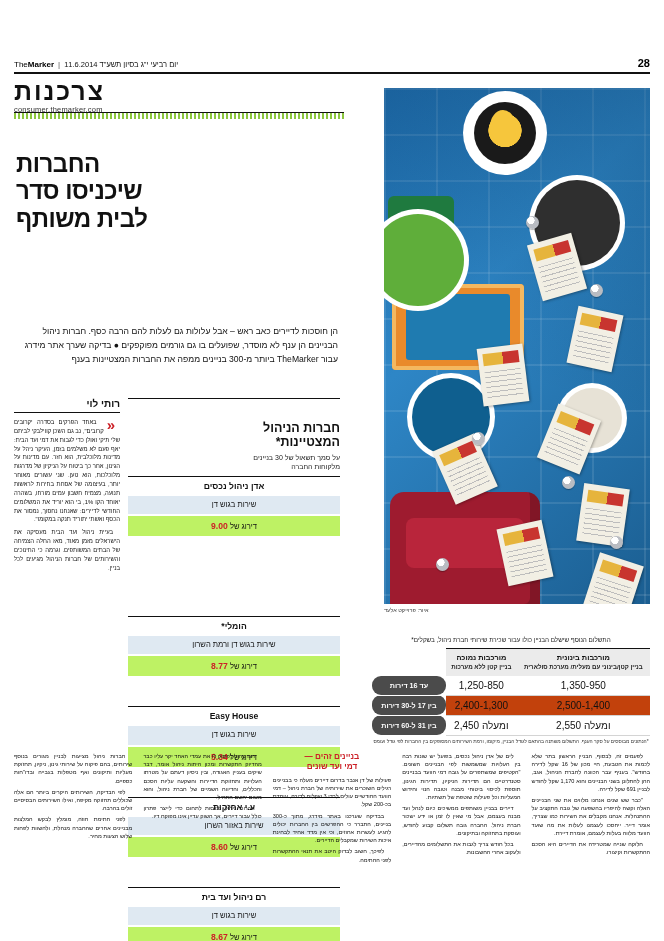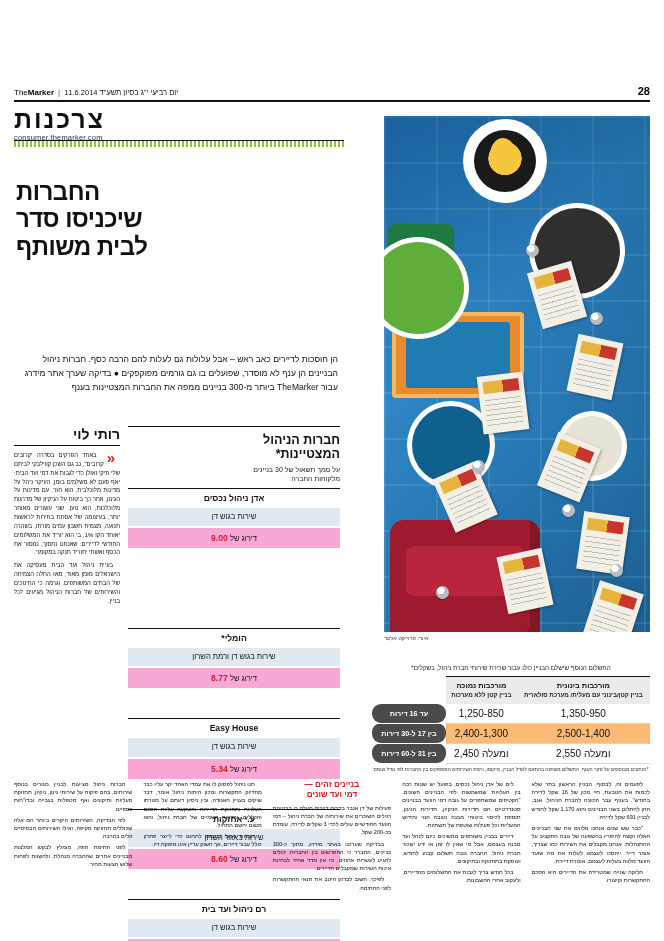--- a/index.html
+++ b/index.html
@@ -3,21 +3,21 @@
 <meta charset="utf-8">
 <title>TheMarker — צרכנות</title>
 <style>
   * { box-sizing: border-box; margin: 0; padding: 0; }
   html, body {
     width: 664px; height: 941px;
     background: #ffffff;
     font-family: "Liberation Sans", "DejaVu Sans", sans-serif;
     overflow: hidden;
   }
-  .page { position: relative; width: 664px; height: 701px; background: #fff; margin-top: 28px; }
+  .page { position: relative; width: 664px; height: 701px; background: #fff; }
 
   
   .masthead {
     position: absolute; top: 57px; right: 14px; left: 14px;
     display: flex; flex-direction: row-reverse;
     align-items: baseline; justify-content: space-between;
     height: 14px;
   }
   .masthead-left { display: flex; flex-direction: row-reverse; align-items: baseline; gap: 4px; }
   .brand { font-size: 8px; color: #000; letter-spacing: 0; }
@@ -152,21 +152,21 @@
   .illo-credit {
     position: absolute; top: 607px; right: 14px; width: 266px;
     text-align: left; font-size: 5.6px; color: #444; direction: rtl;
   }
 
   
   .ratings {
     position: absolute; top: 398px; left: 128px; width: 212px;
     direction: rtl;
   }
-  .ratings-head { border-top: 1.6px solid #111; padding-top: 6px; }
+  .ratings-head { border-top: 1.6px solid #111; padding-top: 22px; }
   .ratings-title {
     font-size: 12.5px; font-weight: bold; color: #111;
     line-height: 1.15; text-align: right; width: 100px; margin-right: 0;
   }
   .ratings-sub {
     font-size: 7px; color: #222; line-height: 1.35; margin-top: 3px;
     text-align: right; width: 104px;
   }
   .ratings-grid {
     display: grid; grid-template-columns: 1fr; column-gap: 10px; row-gap: 10px;
@@ -178,36 +178,36 @@
   .rcard-name {
     border-top: 1.4px solid #111; padding: 4px 0 5px;
     font-size: 8.6px; font-weight: bold; text-align: center; color: #111;
   }
   .rcard-name.lat { direction: ltr; }
   .rcard-row1 {
     background: #dfe9f2; font-size: 7.6px; color: #111;
     text-align: center; padding: 5px 2px; line-height: 1.1;
   }
   .rcard-row2 {
-    background: #f9a8d4; font-size: 7.6px; color: #111;
+    background: #bef264; font-size: 7.6px; color: #111;
     text-align: center; padding: 5px 2px; margin-top: 2px;
   }
   .rcard-row2 .score { color: #cc2027; font-weight: bold; font-size: 8.6px; }
   .ratings-note {
     margin-top: 6px; font-size: 5.2px; color: #333; text-align: center;
     line-height: 1.3;
   }
 
   
   .opinion {
     position: absolute; top: 398px; left: 14px; width: 106px; direction: rtl;
   }
   .opinion-byline {
     border-bottom: 1px solid #111; padding-bottom: 3px;
-    font-size: 14px; font-weight: bold; text-align: right; color: #111;
+    font-size: 10px; font-weight: bold; text-align: right; color: #111;
   }
   .opinion-body {
     margin-top: 5px; font-size: 5.9px; line-height: 1.5; color: #111;
     text-align: justify;
   }
   .quote-mark {
     float: right; color: #cc2027; font-size: 15px; font-weight: bold;
     line-height: .8; margin: 1px 0 0 3px; letter-spacing: -2px;
   }
   .opinion-body p { margin-bottom: 4px; text-indent: 7px; }
@@ -234,21 +234,21 @@
     background: #4b4b4b; color: #fff; font-size: 7.2px; font-weight: bold;
     text-align: center; padding: 4px 4px !important; width: 74px;
     border-bottom: 1.2px solid #fff;
     border-radius: 9px;
   }
   .bt-cell {
     font-size: 10px; color: #111; text-align: center;
     padding: 4px 2px !important; border-bottom: 1px solid #d4d4d4;
     direction: ltr;
   }
-  .bt-cell.alt { background: #fdba74; }
+  .bt-cell.alt { background: #c2410c; }
   .btable-note {
     font-size: 4.9px; color: #333; text-align: center; margin-top: 3px; line-height: 1.3;
   }
 
   
   .article {
     position: absolute; top: 752px; right: 14px; left: 14px; height: 176px;
     direction: rtl; display: flex; gap: 11px; flex-direction: row;
   }
   .col { flex: 1; font-size: 5.55px; line-height: 1.48; color: #111; text-align: justify; }

